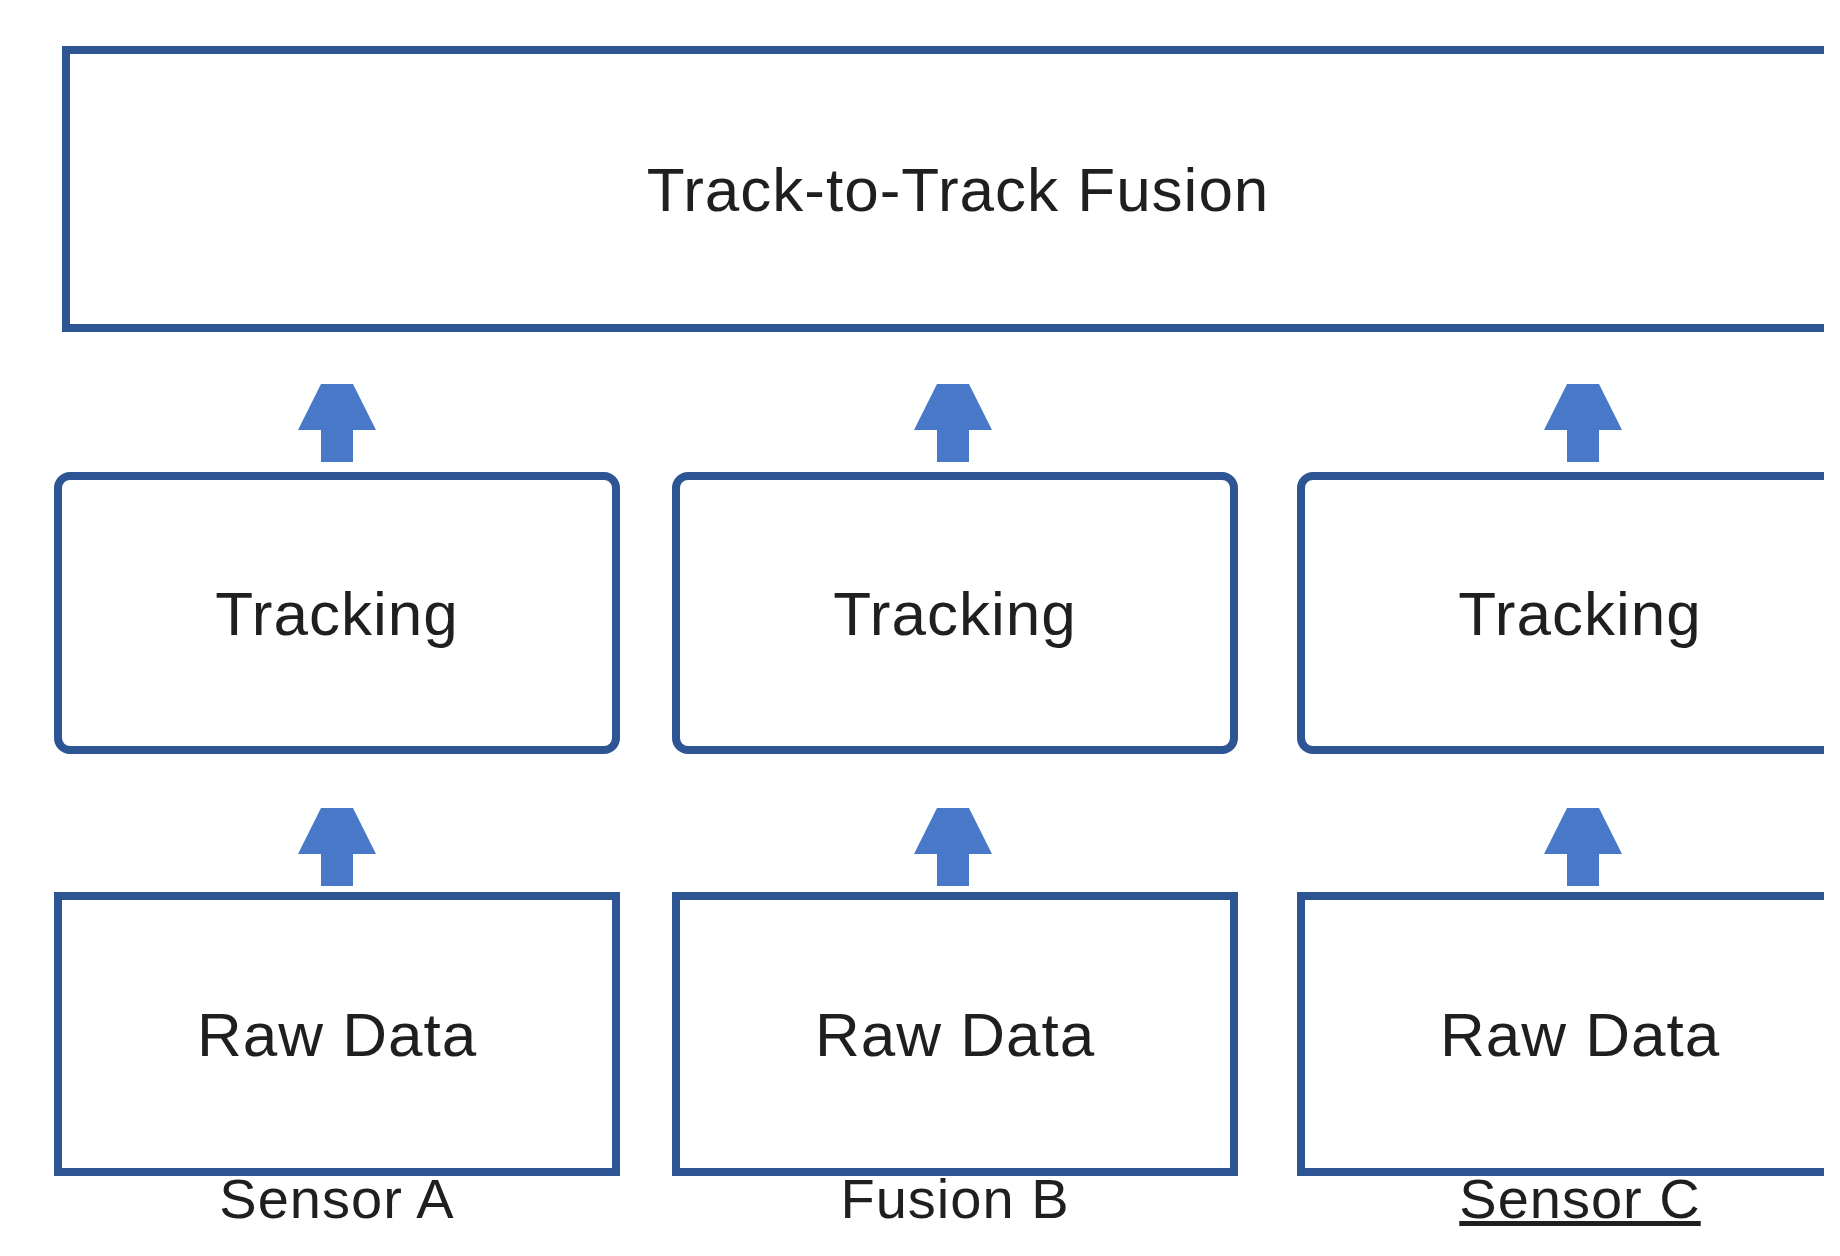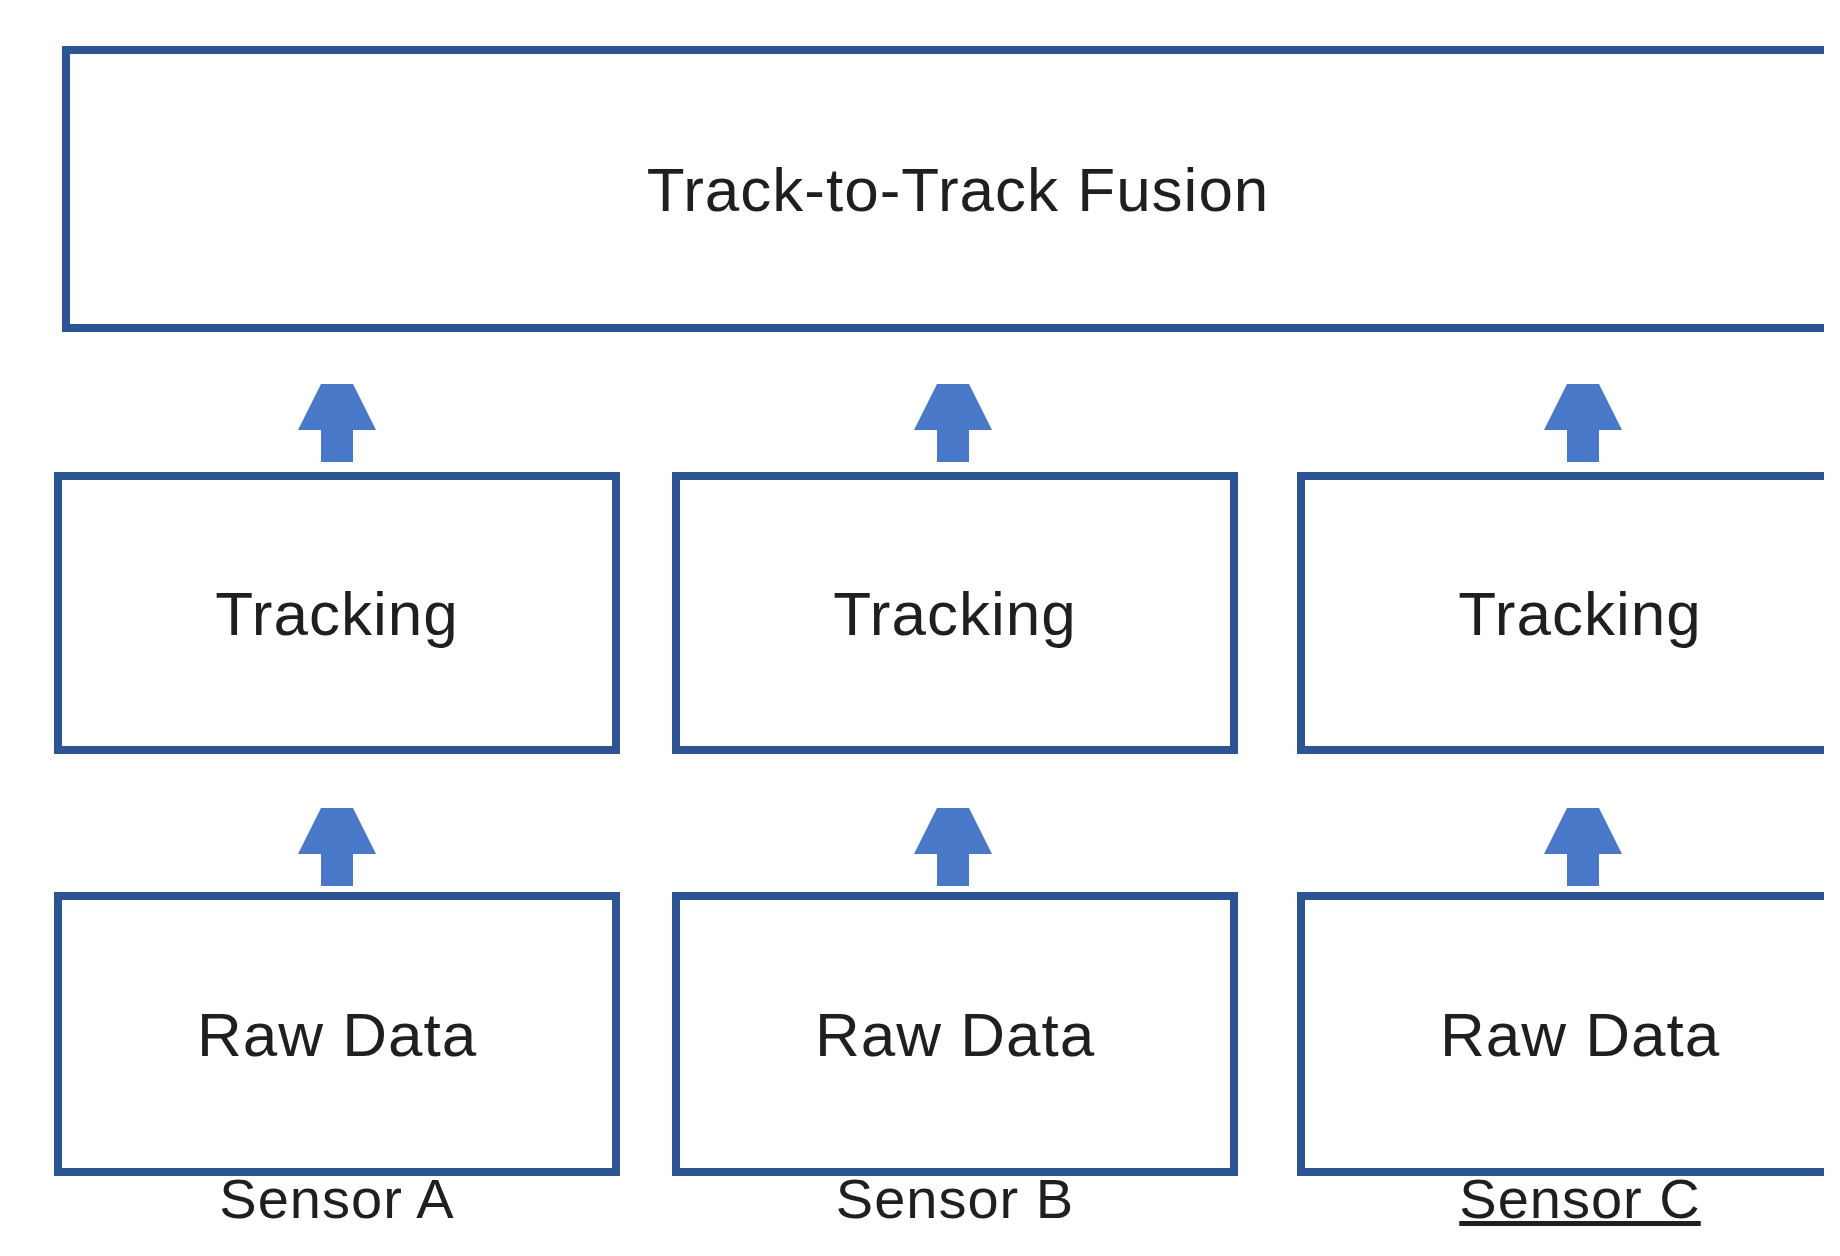--- a/index.html
+++ b/index.html
@@ -28,21 +28,21 @@
     justify-content: center;
   }
   .box-label {
     font-size: 62px;
     letter-spacing: 1px;
     color: var(--text);
     white-space: nowrap;
   }
   .fusion-box { left: 30px; top: 14px; width: 1792px; height: 286px; }
 
-  .tracking-box { top: 440px; height: 282px; width: 566px; }
+  .tracking-box { top: 440px; height: 282px; width: 566px; border-radius: 16px; }
   .raw-box      { top: 860px; height: 284px; width: 566px; }
 
   .col-a .tracking-box, .col-a .raw-box { left: 22px;  }
   .col-b .tracking-box, .col-b .raw-box { left: 640px; }
   .col-c .tracking-box, .col-c .raw-box { left: 1265px;}
 
   .sensor-label {
     position: absolute;
     top: 1118px;
     width: 566px;
@@ -115,21 +115,21 @@
     <div class="box tracking-box">
       <span class="box-label">Tracking</span>
     </div>
     <div class="arrow arrow-bottom">
       <div class="head"></div>
       <div class="stem"></div>
     </div>
     <div class="box raw-box">
       <span class="box-label">Raw Data</span>
     </div>
-    <div class="sensor-label">Sensor B</div>
+    <div class="sensor-label">Fusion B</div>
   </div>
 
   <div class="col-c">
     <div class="arrow arrow-top">
       <div class="head"></div>
       <div class="stem"></div>
     </div>
     <div class="box tracking-box">
       <span class="box-label">Tracking</span>
     </div>

